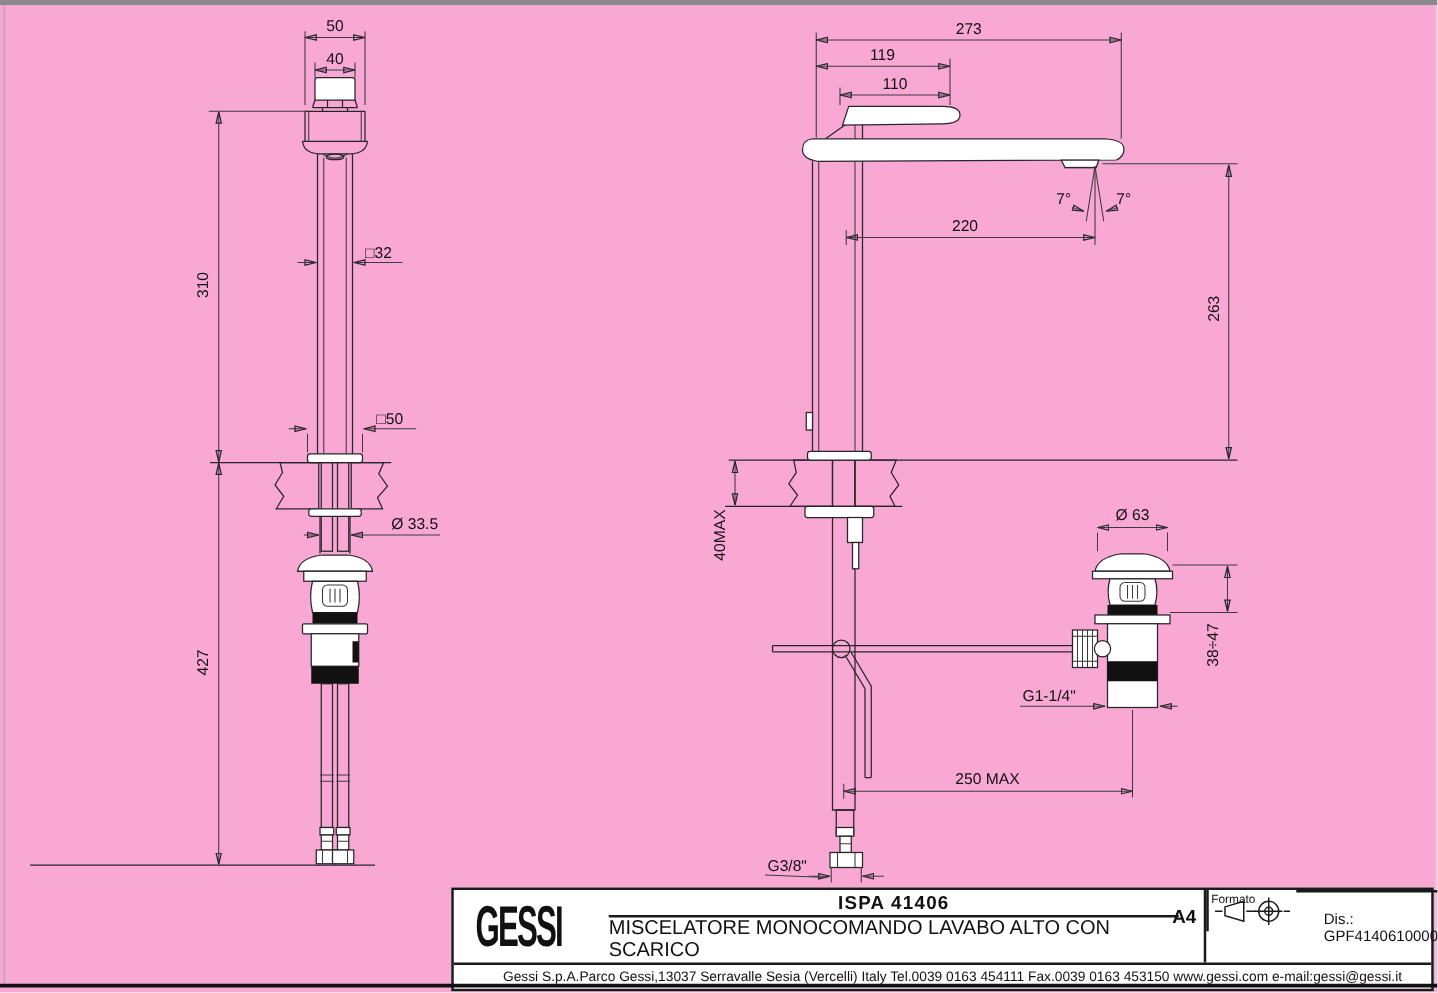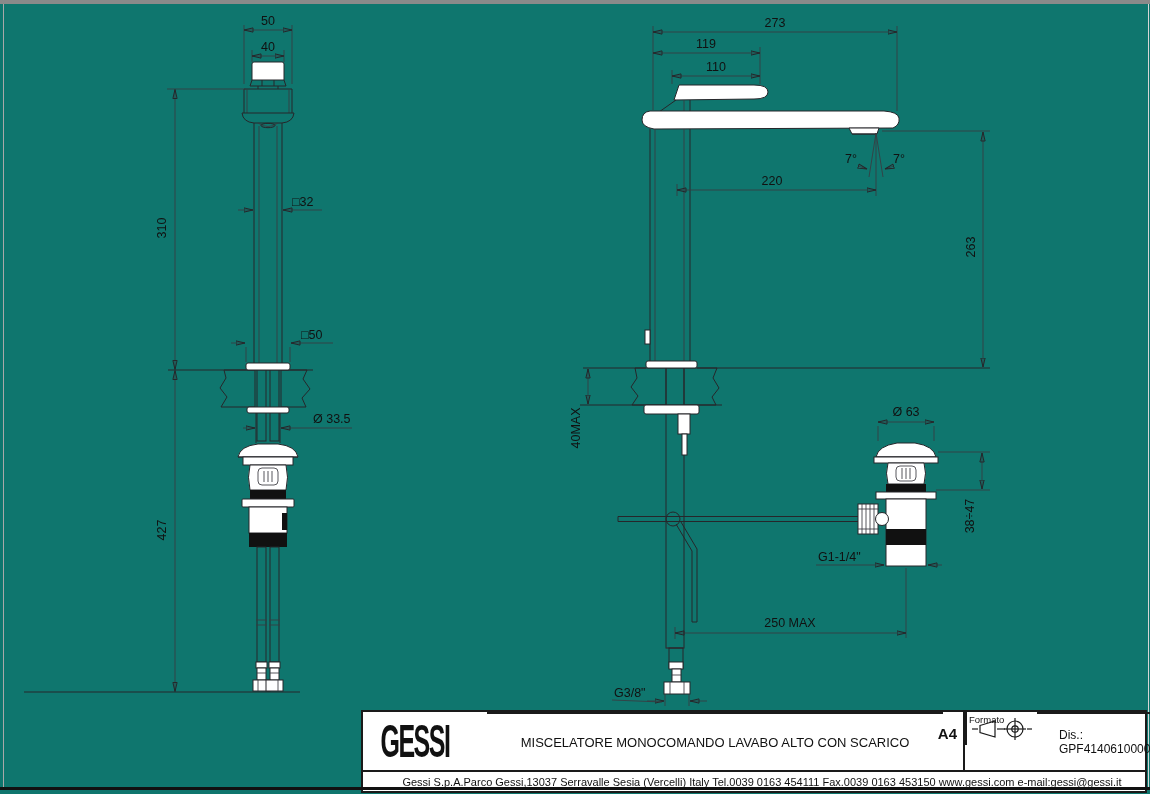--- a/index.html
+++ b/index.html
@@ -1,16 +1,16 @@
 <!DOCTYPE html>
 <html><head>
 <meta charset="utf-8">
 <style>
   html,body{margin:0;padding:0;background:#fff;}
-  #sheet{position:relative;width:1150px;height:794px;background:#0f766e;overflow:hidden;
+  #sheet{position:relative;width:1150px;height:794px;background:#f9a8d4;overflow:hidden;
          font-family:"Liberation Sans","DejaVu Sans",sans-serif;color:#111;}
   #topbar{position:absolute;left:0;top:0;width:1150px;height:4px;background:#8a8a8a;}
   #leftedge{position:absolute;left:3px;top:4px;width:1px;height:783px;background:#a8a8a8;}
   #rightedge{position:absolute;left:1148px;top:4px;width:1px;height:783px;background:#d6d6d6;}
   #bottomline{position:absolute;left:0;top:787px;width:1150px;height:3px;background:#111;}
   svg.draw{position:absolute;left:0;top:0;}
   svg.draw line, svg.draw path, svg.draw rect, svg.draw ellipse, svg.draw circle{stroke:#26262a;stroke-width:1;fill:none;}
   svg.draw .thin{stroke:#3a3a40;stroke-width:.85;}
   svg.draw .w{fill:#ffffff;}
   svg.draw .blk{fill:#111;stroke:none;}
@@ -19,21 +19,21 @@
   .tb{position:absolute;left:361px;top:710px;width:786px;box-sizing:border-box;
       border:2px solid #1a1a1a;background:#fff;}
   .tb-row1{display:flex;height:58px;gap:20px;}
   .tb-logo{width:104px;display:flex;align-items:center;justify-content:center;overflow:hidden;}
   .tb-logo span{font-weight:900;font-size:50px;letter-spacing:-3px;line-height:1;
       transform:scale(.5,.92);transform-origin:center;white-space:nowrap;color:#111;}
   .tb-center{flex:1;display:flex;flex-direction:column;min-width:0;}
   .tb-code{height:33px;display:flex;align-items:center;justify-content:center;
       font-weight:bold;font-size:15px;letter-spacing:1px;}
   .tb-div{border-top:2px solid #1a1a1a;}
-  .tb-desc{flex:1;display:flex;align-items:center;justify-content:center;font-size:13px;}
+  .tb-desc{flex:1;display:flex;align-items:center;justify-content:center;font-size:16px;}
   .tb-right{width:180px;border-left:2px solid #1a1a1a;display:flex;flex-direction:row;}
   .tb-right-top{height:33px;display:flex;}
   .tb-formato{flex:1;position:relative;}
   .tb-formato .lab{position:absolute;left:4px;top:2px;font-size:9.5px;}
   .tb-formato .val{position:absolute;right:8px;bottom:3px;font-size:15px;font-weight:bold;}
   .tb-symbol{width:70px;border-left:2px solid #1a1a1a;display:flex;align-items:center;justify-content:center;}
   .tb-dis{flex:1;border-top:2px solid #1a1a1a;display:flex;align-items:center;padding-left:22px;font-size:12px;}
   .tb-footer{height:19px;border-top:2px solid #1a1a1a;display:flex;align-items:center;justify-content:center;
       font-size:11px;white-space:nowrap;padding-left:16px;}
 </style>
@@ -346,20 +346,21 @@
       </g>
     </g>
   </svg>
 
   <div class="tb">
     <div class="tb-row1">
       <div class="tb-logo">
         <span>GESSI</span>
       </div>
       <div class="tb-center">
+        <div class="tb-code">ISPA 41406</div>
         <div class="tb-div"></div>
         <div class="tb-desc">MISCELATORE MONOCOMANDO LAVABO ALTO CON SCARICO</div>
       </div>
       <div class="tb-right">
         <div class="tb-right-top">
           <div class="tb-formato">
             <span class="lab">Formato</span>
             <span class="val">A4</span>
           </div>
           <div class="tb-symbol">

